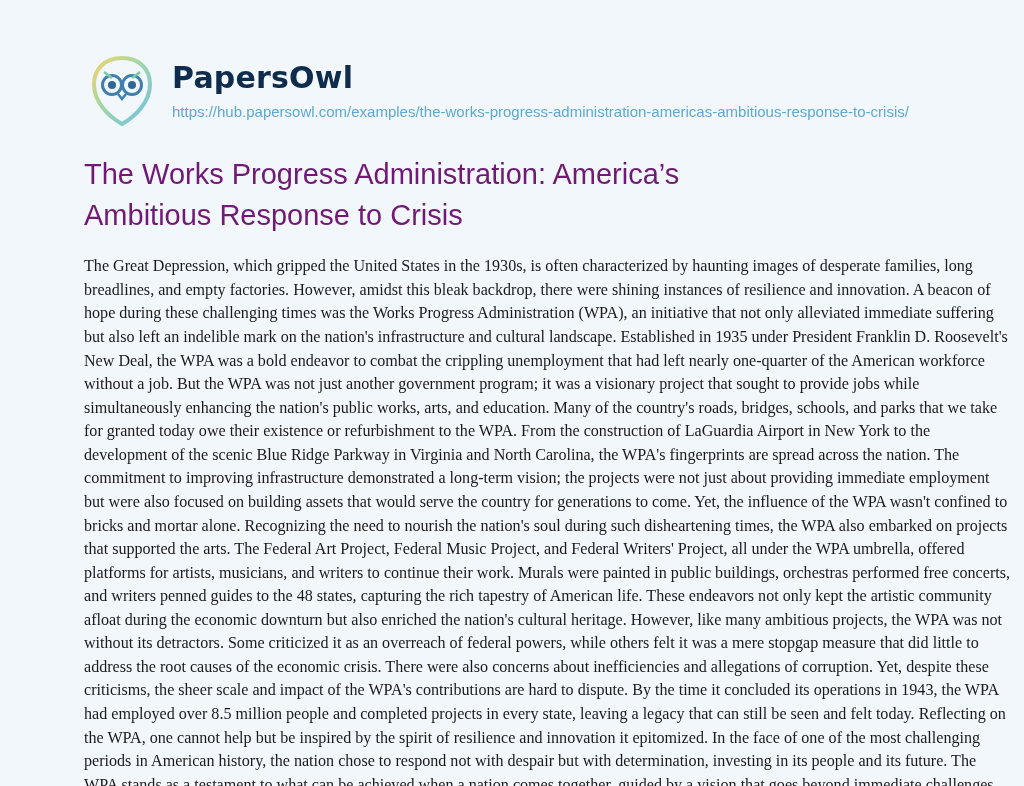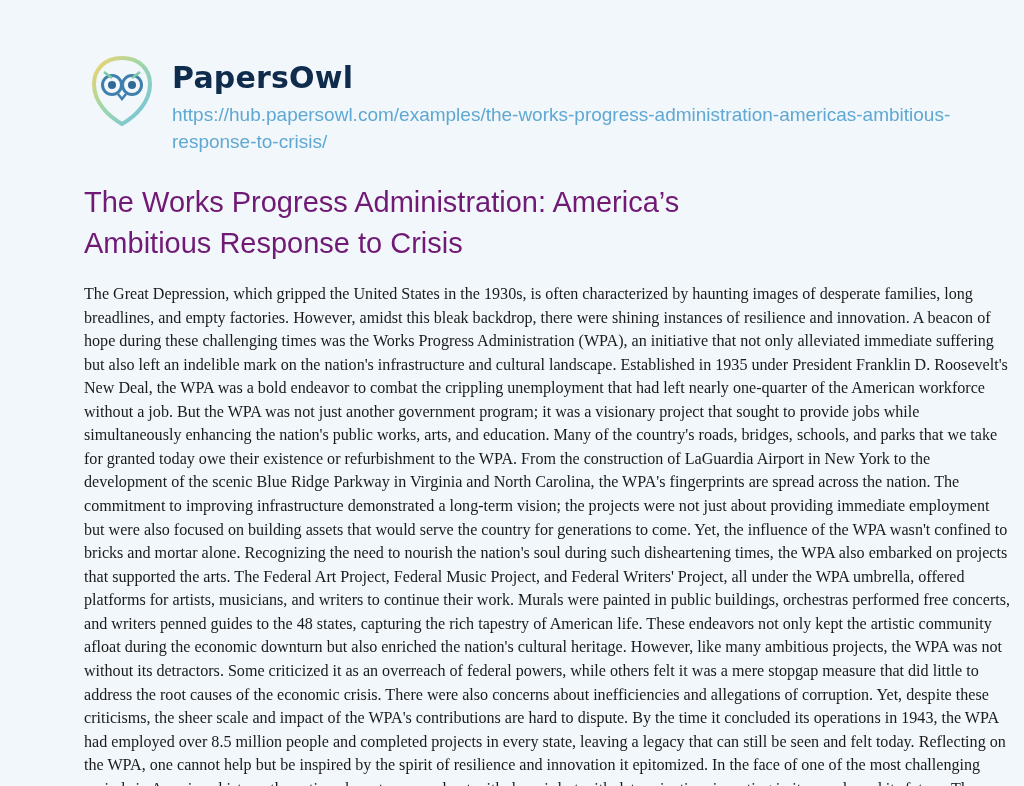--- a/index.html
+++ b/index.html
@@ -42,21 +42,21 @@
   .brand {
     font-size: 30px;
     font-weight: bold;
     letter-spacing: 0.2px;
     color: #0f2c4d;
     line-height: 1.05;
     font-family: "DejaVu Sans", sans-serif;
   }
   .url {
     margin-top: 7px;
-    font-size: 19px;
+    font-size: 15px;
     line-height: 1.45;
     color: #5fa8d3;
     max-width: 820px;
     word-break: break-word;
     font-family: "Liberation Sans", sans-serif;
   }
   .title {
     margin: 26px 48px 0 48px;
     font-size: 29px;
     line-height: 1.42;

